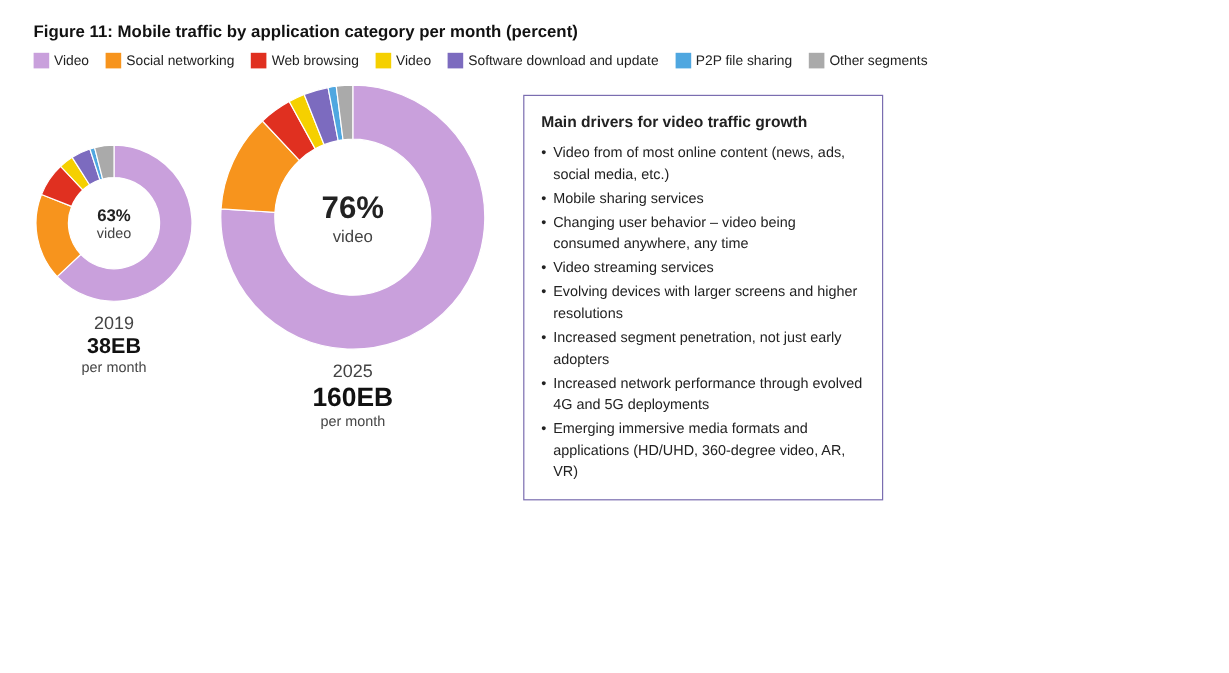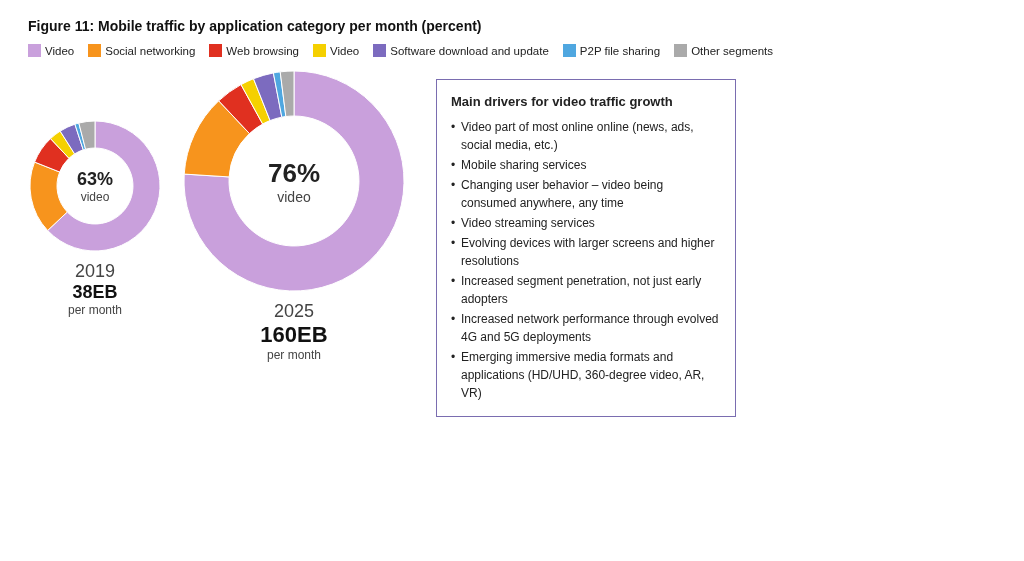--- a/index.html
+++ b/index.html
@@ -69,40 +69,40 @@
       display: flex;
       align-items: center;
       justify-content: center;
     }
     .donut-label {
       position: absolute;
       text-align: center;
       pointer-events: none;
     }
     .donut-label .pct {
-      font-size: 18px;
+      font-size: 14px;
       font-weight: bold;
       color: #222;
     }
     .donut-label.large .pct {
       font-size: 26px;
     }
     .donut-label .word {
       font-size: 12px;
       color: #444;
     }
     .donut-label.large .word {
       font-size: 14px;
     }
     .chart-meta {
       text-align: center;
       margin-top: 8px;
     }
     .chart-meta .year {
-      font-size: 18px;
+      font-size: 15px;
       color: #444;
     }
     .chart-meta .eb {
       font-size: 18px;
       font-weight: bold;
       color: #111;
     }
     .chart-wrapper.large .chart-meta .eb {
       font-size: 22px;
     }
@@ -226,21 +226,21 @@
       <div class="chart-meta">
         <div class="year">2025</div>
         <div class="eb">160EB</div>
         <div class="per-month">per month</div>
       </div>
     </div>
 
     <div class="info-box">
       <div class="info-title">Main drivers for video traffic growth</div>
       <ul id="info-list">
-          <li>Video part of most online online (news, ads, social media, etc.)</li>
+          <li>Video from of most online content (news, ads, social media, etc.)</li>
           <li>Mobile sharing services</li>
           <li>Changing user behavior – video being consumed anywhere, any time</li>
           <li>Video streaming services</li>
           <li>Evolving devices with larger screens and higher resolutions</li>
           <li>Increased segment penetration, not just early adopters</li>
           <li>Increased network performance through evolved 4G and 5G deployments</li>
           <li>Emerging immersive media formats and applications (HD/UHD, 360-degree video, AR, VR)</li>
         </ul>
     </div>
   </div>

